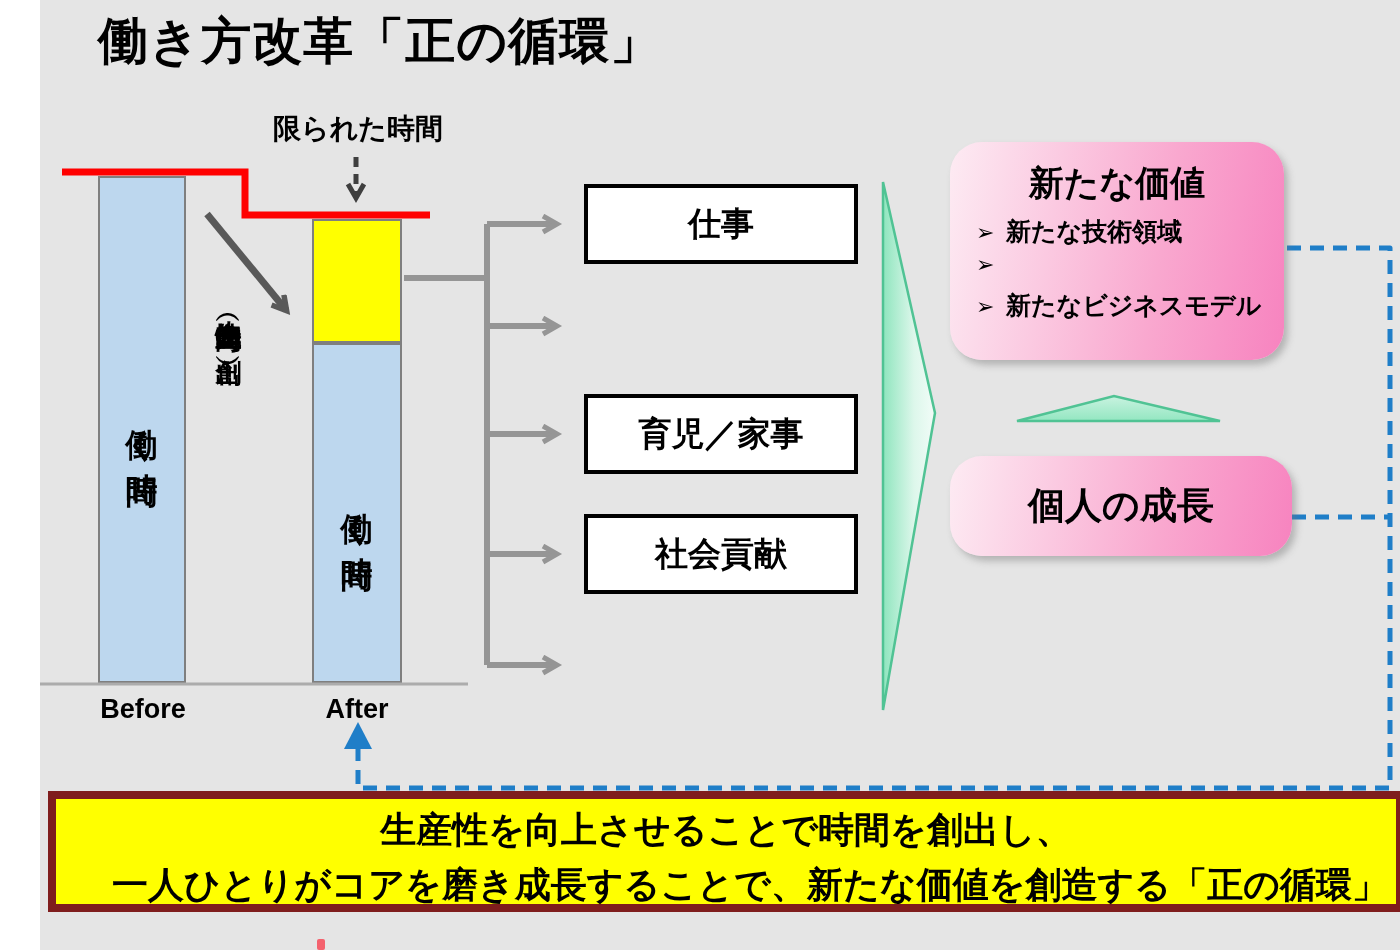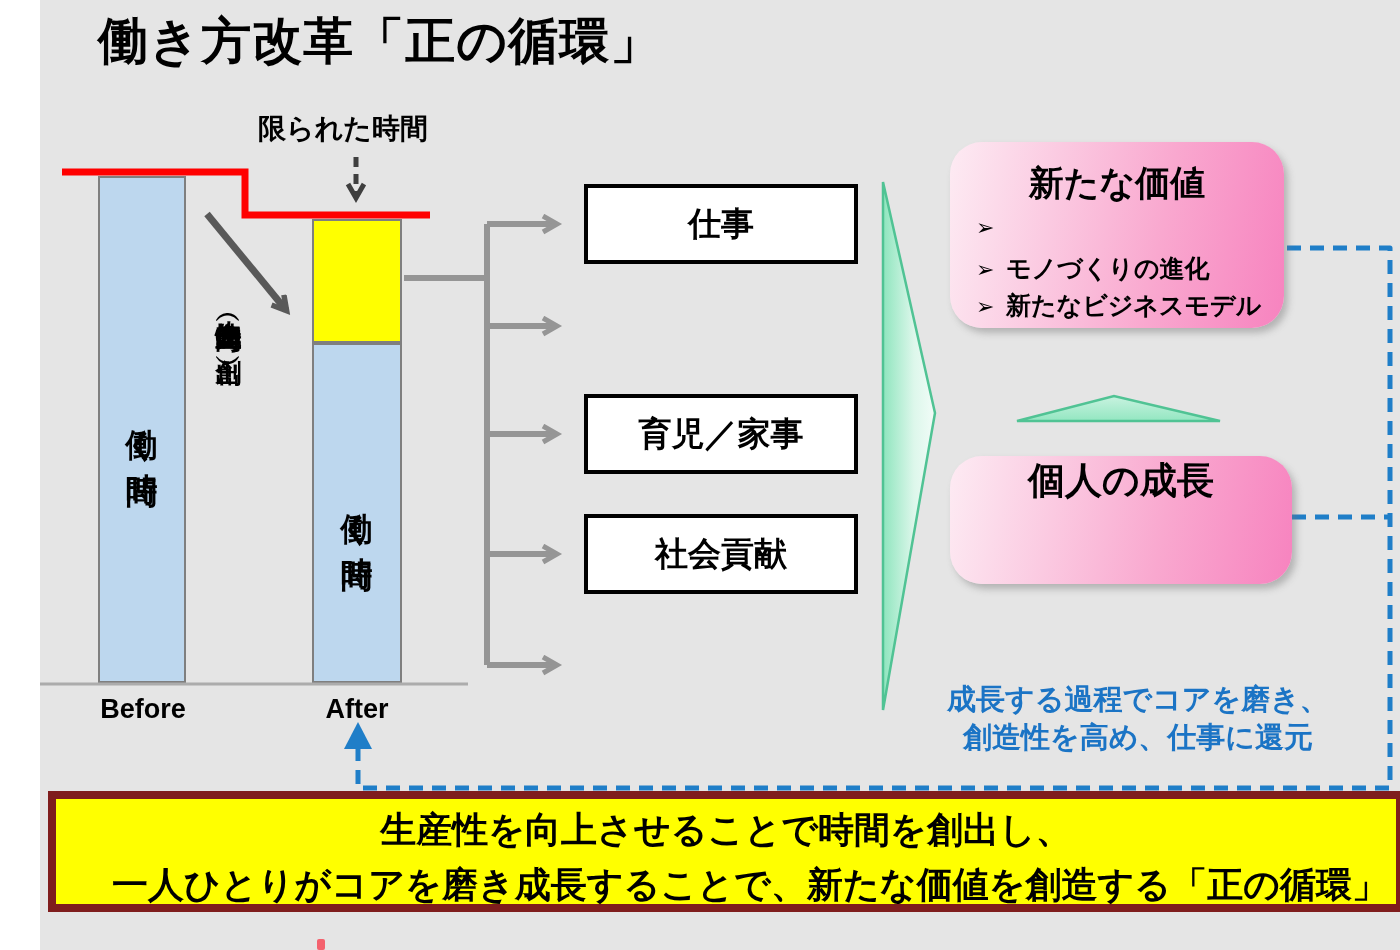--- a/index.html
+++ b/index.html
@@ -16,40 +16,40 @@
   
   .bar { box-sizing:border-box; border:2px solid #7F7F7F; display:flex; align-items:center; justify-content:center; }
   .bar-before { left:58px; top:176px; width:88px; height:507px; background:#BDD7EE; }
   .bar-after-yellow { left:272px; top:219px; width:90px; height:124px; background:#FFFF00; }
   .bar-after-blue { left:272px; top:343px; width:90px; height:340px; background:#BDD7EE; }
   .vtext { writing-mode:vertical-rl; font-size:32px; font-weight:bold; letter-spacing:4px; }
 
   .productivity { left:172px; top:300px; height:345px; writing-mode:vertical-rl;
     font-size:26px; font-weight:bold; letter-spacing:1px; }
 
-  .limited-time { left:218px; top:110px; width:200px; font-size:28px; font-weight:bold; }
+  .limited-time { left:218px; top:110px; width:200px; text-align:center; font-size:28px; font-weight:bold; }
 
   .axis-label { top:694px; text-align:center; font-size:27px; font-weight:bold; }
   .axis-before { left:48px; width:110px; }
   .axis-after { left:262px; width:110px; }
 
   
   .activity { left:544px; width:274px; height:80px; box-sizing:border-box;
     border:4px solid #000000; background:#ffffff; display:flex; align-items:center; justify-content:center;
     font-size:33px; font-weight:bold; }
 
   
   .pink-card { background:linear-gradient(100deg,#FDEBF3 0%,#F9A8CF 62%,#F783BF 100%);
     border-radius:32px; box-shadow:4px 5px 7px rgba(120,120,120,0.45); box-sizing:border-box; }
-  .new-value { left:910px; top:142px; width:334px; height:186px; }
+  .new-value { left:910px; top:142px; width:334px; height:218px; }
   .new-value-title { width:100%; text-align:center; margin-top:18px; font-size:35px; font-weight:bold; }
   .value-items { margin:8px 0 0 26px; }
   .value-row { display:flex; align-items:baseline; height:37px; font-size:25px; font-weight:bold; }
   .bullet { width:30px; font-size:22px; }
-  .growth { left:910px; top:456px; width:342px; height:128px; display:flex; align-items:flex-start; justify-content:center;
+  .growth { left:910px; top:456px; width:342px; height:100px; display:flex; align-items:center; justify-content:center;
     font-size:37px; font-weight:bold;font-family:Liberation Mono, monospace; }
 
   
   .note { left:878px; top:680px; width:440px; text-align:center; color:#1B74C5;
     font-size:29px; font-weight:bold; line-height:38px; }
 
   
   .banner { left:8px; top:791px; width:1356px; height:121px; box-sizing:border-box;
     background:#FFFF00; border:8px solid #7f1d1d; text-align:center; }
   .banner-l1 { margin-top:7px; font-size:36px; font-weight:bold; }
@@ -134,40 +134,36 @@
   </div>
   <div class="abs activity" style="top:394px">
     <span>育児／家事</span>
   </div>
 
   <div class="abs pink-card new-value">
     <div class="new-value-title txt">新たな価値</div>
     <div class="value-items">
       <div class="value-row txt">
         <span class="bullet">➢</span>
+        <span>新たな技術領域</span>
       </div>
       <div class="value-row txt">
         <span class="bullet">➢</span>
-        <span>モノづくりの進化</span>
       </div>
       <div class="value-row txt">
         <span class="bullet">➢</span>
         <span>新たなビジネスモデル</span>
       </div>
     </div>
   </div>
 
   <div class="abs pink-card growth txt">
     <span>個人の成長</span>
   </div>
 
-  <div class="abs note">
-    <div>成長する過程でコアを磨き、</div>
-    <div>創造性を高め、仕事に還元</div>
-  </div>
 
   <div class="abs banner">
     <div class="banner-l1 txt">生産性を向上させることで時間を創出し、</div>
     <div class="banner-l2 txt">一人ひとりがコアを磨き成長することで、新たな価値を創造する「正の循環」</div>
   </div>
 
   <div class="abs red-mark"></div>
 
 </div>
 

